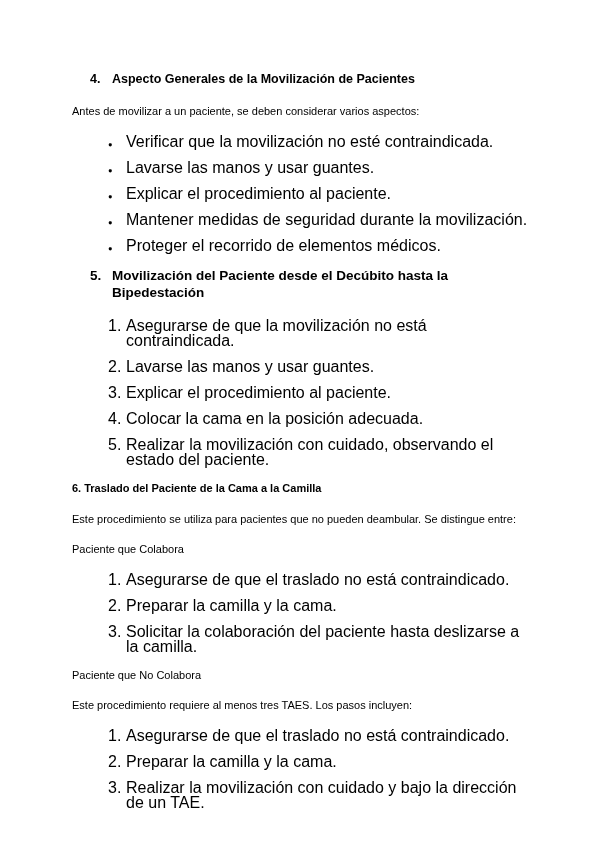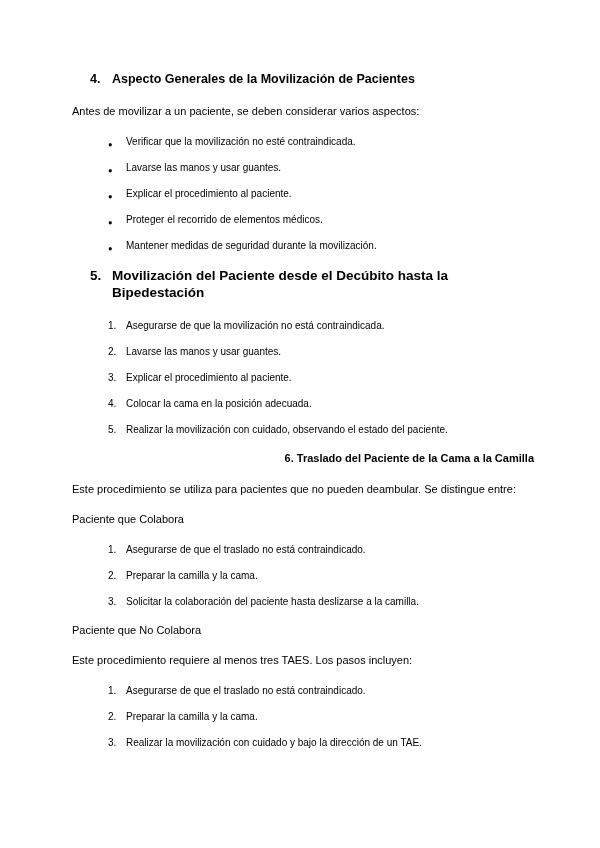--- a/index.html
+++ b/index.html
@@ -40,21 +40,21 @@
   }
   .para {
     font-size: 11px;
     line-height: 15px;
     margin: 4px 0 15px 0;
   }
   .doc-list {
     list-style: none;
     margin: 0 0 14px 0;
     padding: 0 0 0 36px;
-    font-size: 10px;
+    font-size: 16px;
   }
   .doc-list li {
     position: relative;
     padding-left: 18px;
     line-height: 15px;
     margin: 0 0 11px 0;
   }
   ul.doc-list li::before {
     content: "\25CF";
     position: absolute;
@@ -72,21 +72,20 @@
     content: counter(step) ".";
     position: absolute;
     left: 0;
     top: 0;
   }
   .h6 {
     font-size: 11px;
     line-height: 15px;
     font-weight: bold;
     margin: 3px 0 16px 0;
-    text-align: right;
   }
   .sub-bold {
     font-size: 11px;
     line-height: 15px;
     font-weight: normal;
     margin: 2px 0 15px 0;
   }
   .sub-plain {
     font-size: 11px;
     line-height: 15px;
@@ -100,22 +99,22 @@
 
   <div class="heading-num h4">
     <span class="h-num">4.</span>
     <span class="h-title">Aspecto Generales de la Movilización de Pacientes</span>
   </div>
   <p class="para">Antes de movilizar a un paciente, se deben considerar varios aspectos:</p>
   <ul class="doc-list">
     <li>Verificar que la movilización no esté contraindicada.</li>
     <li>Lavarse las manos y usar guantes.</li>
     <li>Explicar el procedimiento al paciente.</li>
+    <li>Mantener medidas de seguridad durante la movilización.</li>
     <li>Proteger el recorrido de elementos médicos.</li>
-    <li>Mantener medidas de seguridad durante la movilización.</li>
   </ul>
 
   <div class="heading-num h5">
     <span class="h-num">5.</span>
     <span class="h-title">Movilización del Paciente desde el Decúbito hasta la Bipedestación</span>
   </div>
   <ol class="doc-list">
     <li>Asegurarse de que la movilización no está contraindicada.</li>
     <li>Lavarse las manos y usar guantes.</li>
     <li>Explicar el procedimiento al paciente.</li>

